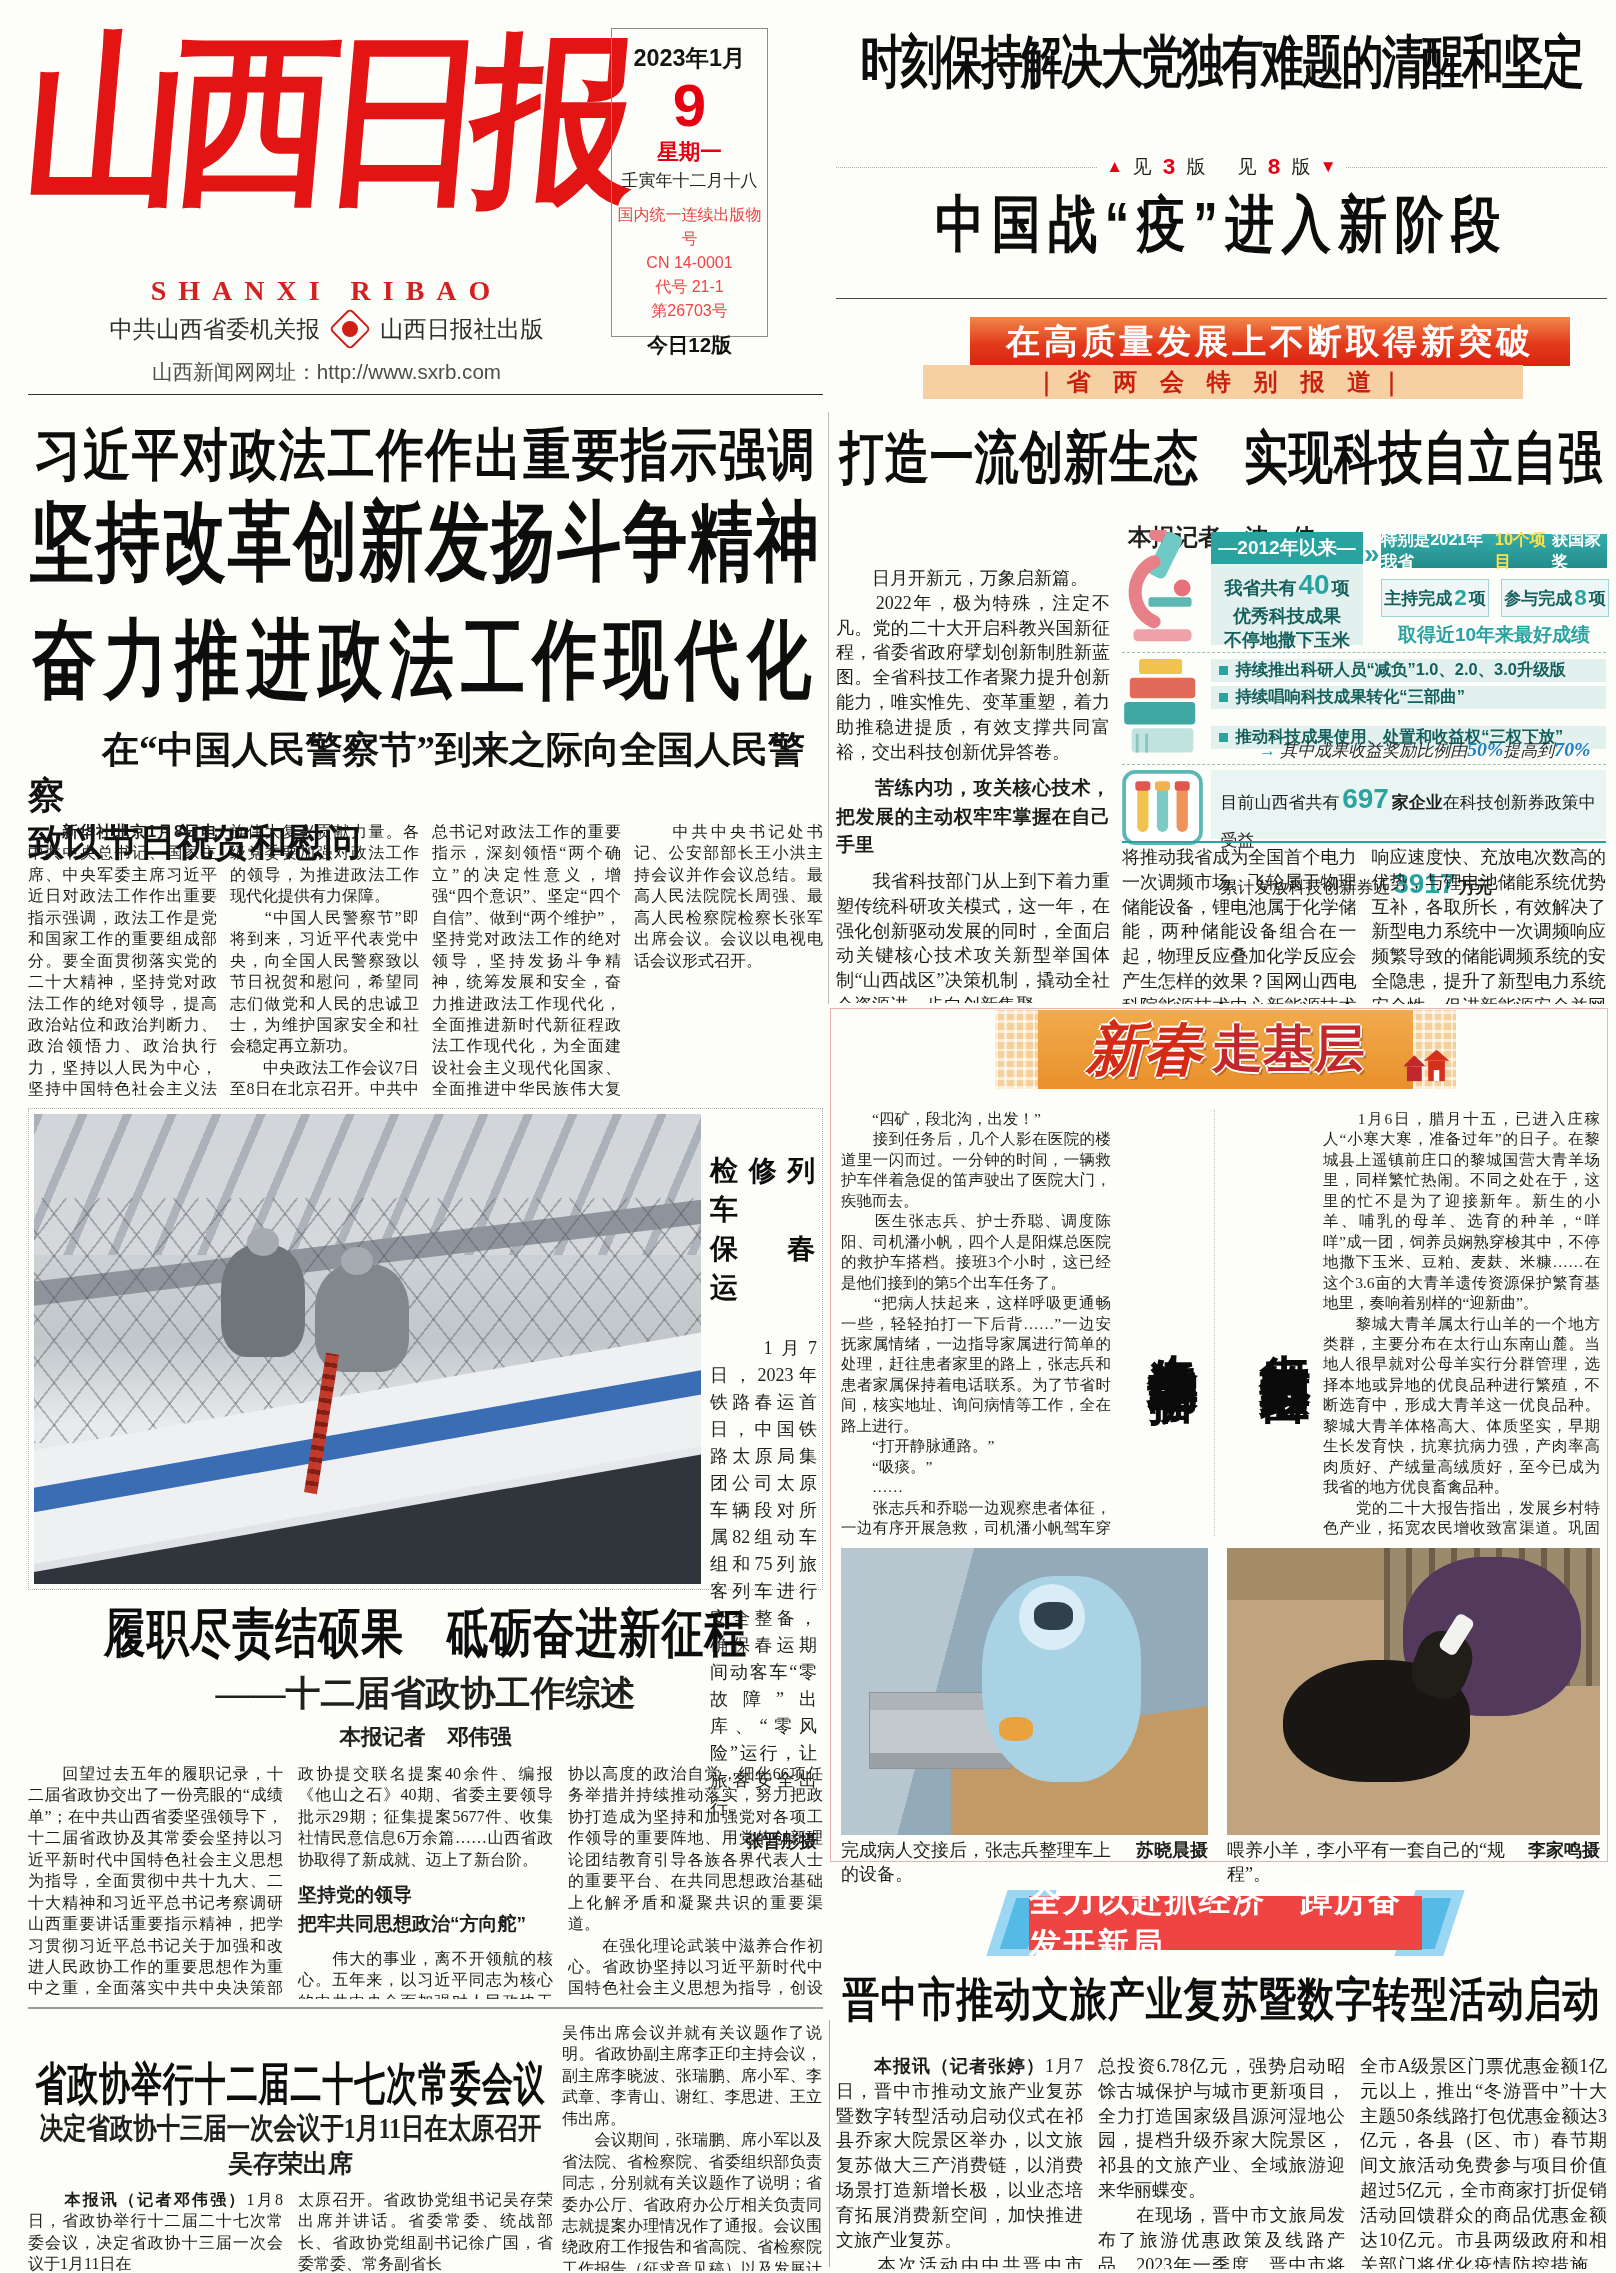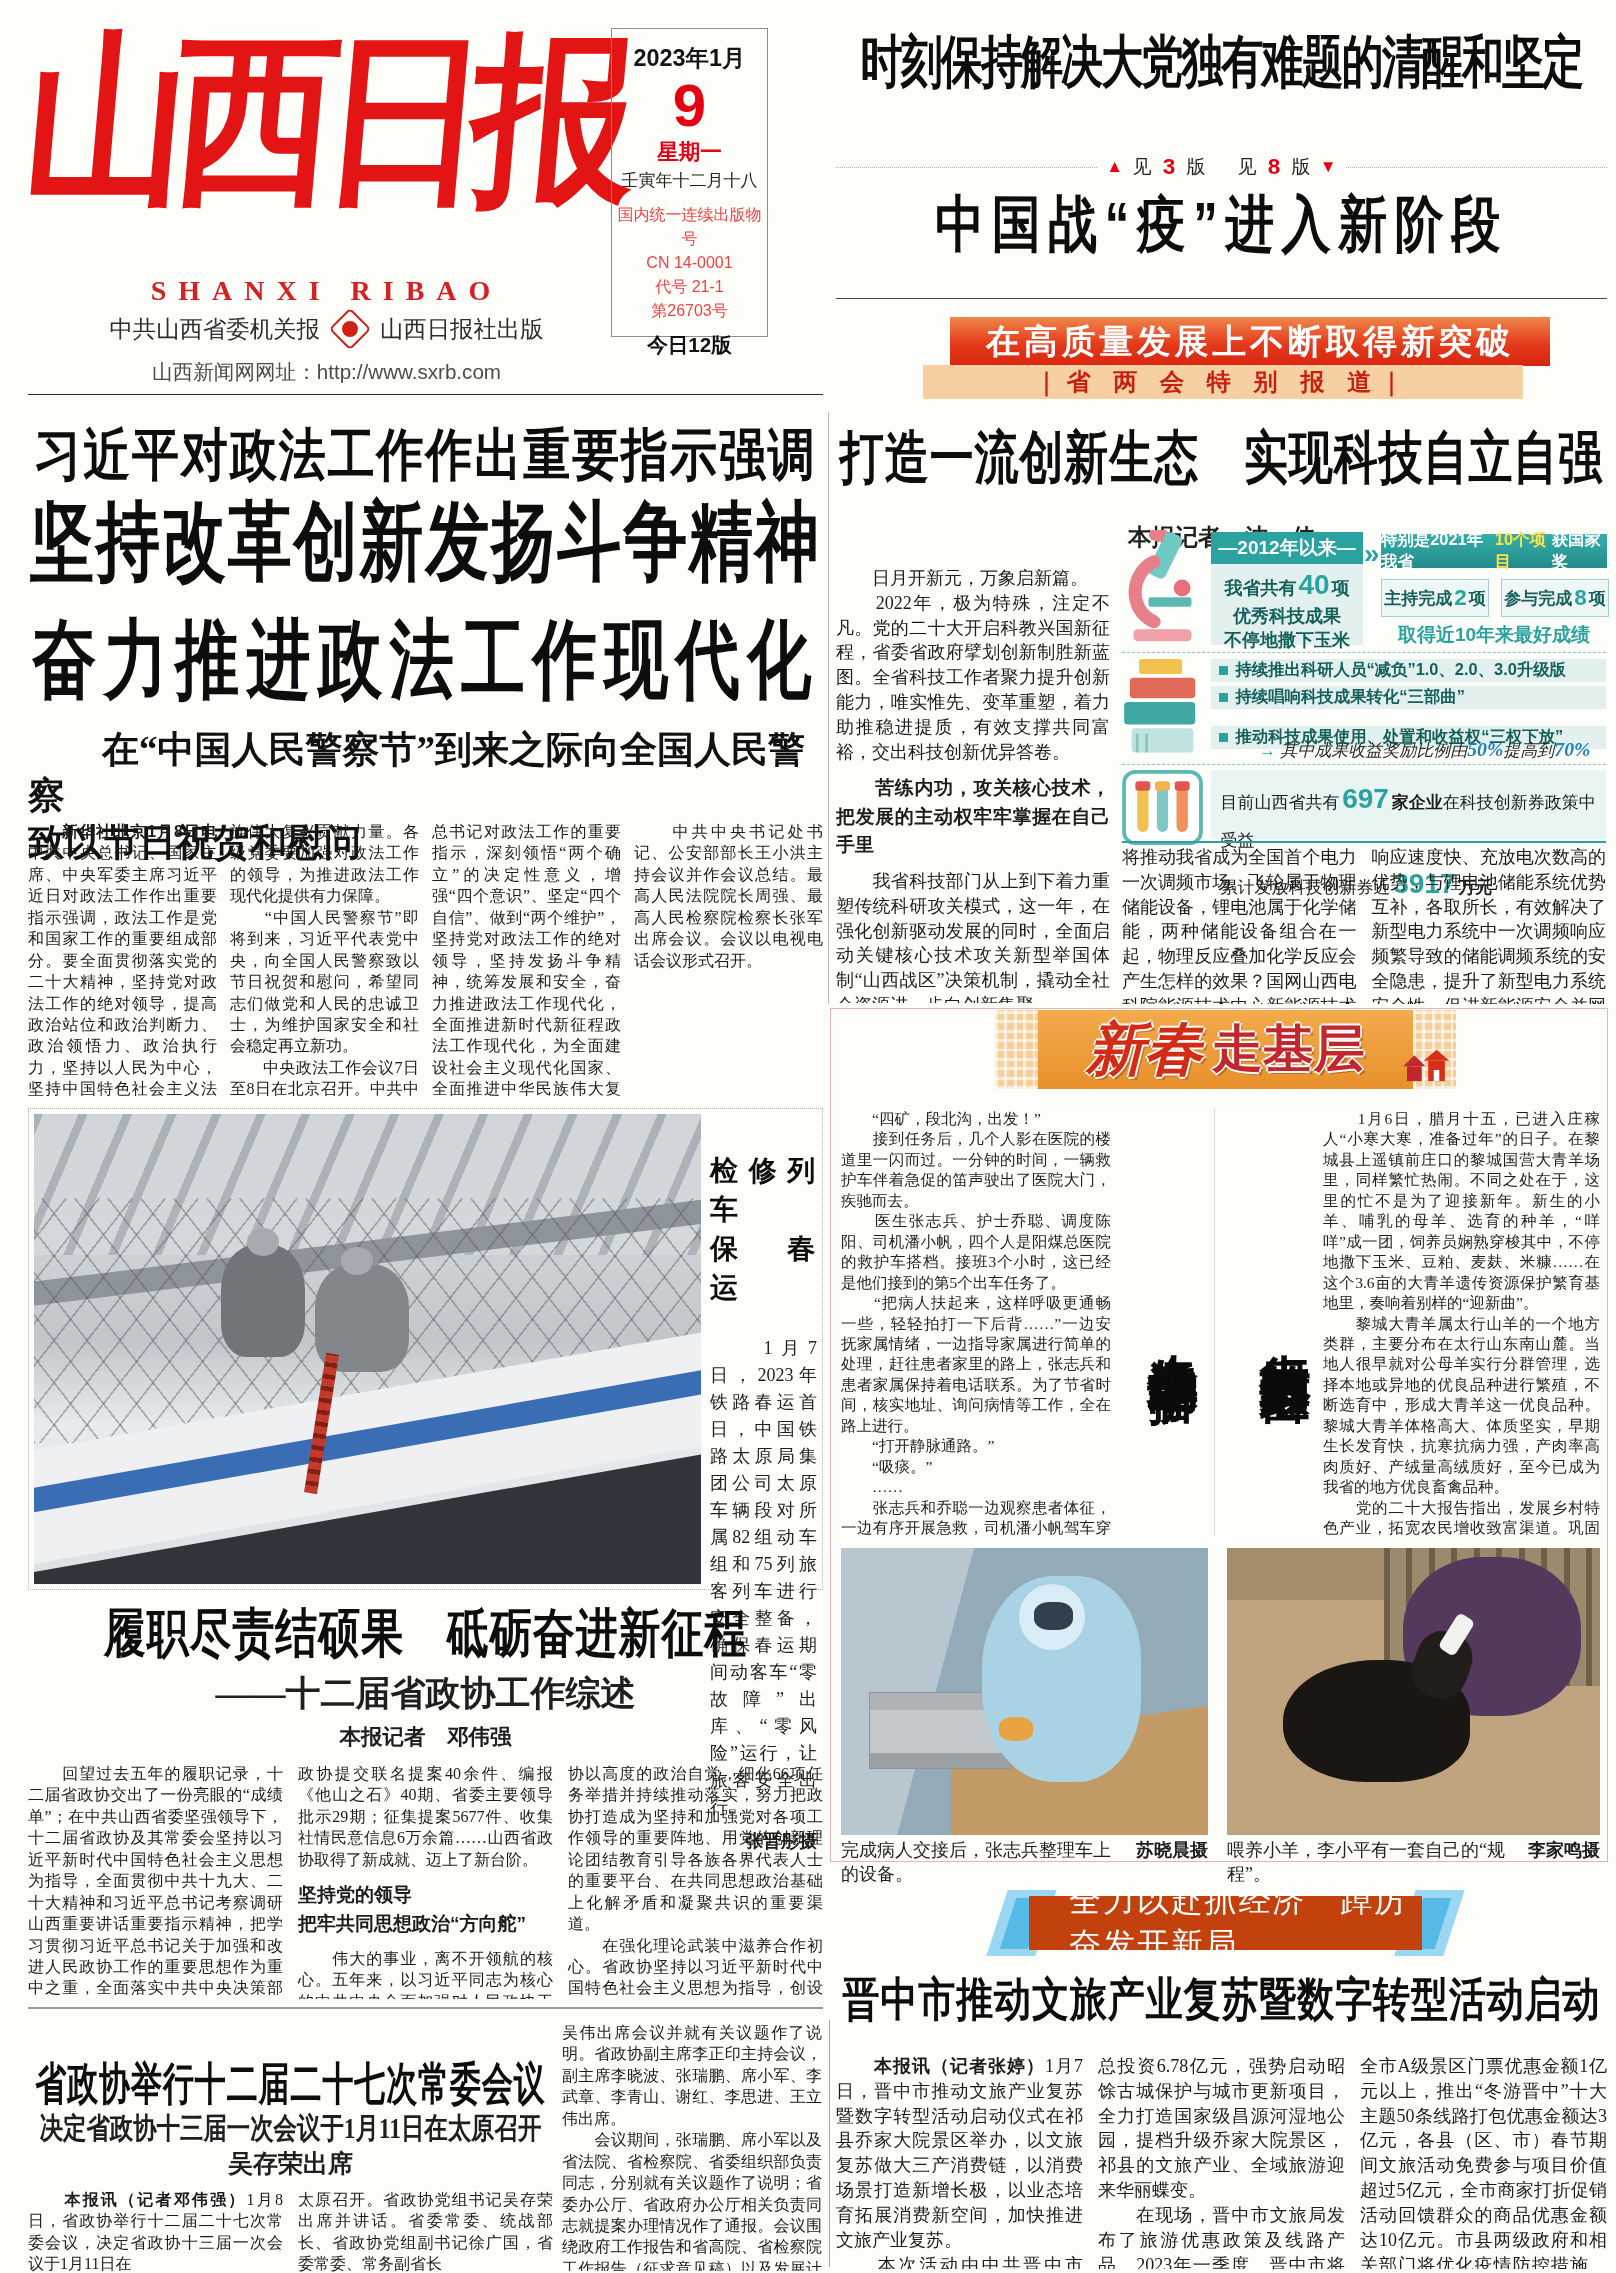--- a/index.html
+++ b/index.html
@@ -40,21 +40,21 @@
   
   #tr-h1{left:836px;top:24px;width:771px;font-size:42px;letter-spacing:-1.9px;transform:scaleY(1.35);transform-origin:center top;}
   #tr-sub1{left:836px;top:105px;width:771px;font-size:31px;font-weight:700;}
   #seerow{left:836px;top:154px;width:771px;display:flex;gap:9.4px;font-size:19px;align-items:center;
      font-family:"Liberation Sans",sans-serif;}
   .seenum{color:#e60012;font-weight:900;font-size:22.5px;padding:0 1.9px;}
   .seetri{color:#e60012;font-size:17px;}
   #tr-h2{left:836px;top:184px;width:771px;font-size:49px;letter-spacing:7.5px;transform:scaleY(1.25);transform-origin:center top;}
   #tr-sub2{left:836px;top:255px;width:771px;font-size:27px;font-weight:700;}
   #tr-rule{left:836px;top:298px;width:771px;border-top:1.9px solid #4a4a4a;}
-  #banner-red{left:950px;top:317px;width:600px;height:49px;display:flex;align-items:center;justify-content:center;
+  #banner-red{left:970px;top:317px;width:600px;height:49px;display:flex;align-items:center;justify-content:center;
      background:linear-gradient(180deg,#f0874a 0%,#e43b1c 55%,#d92410 100%);color:#fff;
      font-size:34px;font-weight:900;letter-spacing:3.7px;font-family:"Liberation Sans",sans-serif;}
   #banner-peach{left:923px;top:365px;width:600px;height:34px;display:flex;align-items:center;justify-content:center;
      background:#f6cfa2;color:#c81f0f;font-size:24px;font-weight:700;letter-spacing:8.4px;}
   #mast-rule{left:28px;top:394px;width:795px;border-top:1.9px solid #2e2e2e;}
   #vrule-upper{left:828px;top:412px;height:592px;border-left:0.9px solid #bdbdbd;}
   
   #lead-kicker{left:28px;top:418px;width:795px;font-size:47px;letter-spacing:1.9px;transform:scaleY(1.2);transform-origin:center top;}
   #lead-h1{left:28px;top:483px;width:795px;font-size:64px;letter-spacing:1.9px;transform:scaleY(1.35);transform-origin:center top;}
   #lead-h2{left:28px;top:601px;width:795px;font-size:64px;letter-spacing:7.5px;transform:scaleY(1.35);transform-origin:center top;}
@@ -163,22 +163,22 @@
   #zx-divider{left:28px;top:2007px;width:795px;border-top:2.8px solid #9a9a9a;}
   
   #cw-h{left:28px;top:2054px;width:525px;font-size:31px;letter-spacing:0.9px;transform:scaleY(1.45);transform-origin:center top;}
   #cw-sub1{left:28px;top:2108px;width:525px;font-size:23.4px;font-weight:900;transform:scaleY(1.25);transform-origin:center top;}
   #cw-sub2{left:28px;top:2147px;width:525px;font-size:25px;font-weight:900;}
   #cw-cols{left:28px;top:2189px;width:525px;height:85px;gap:15px;}
   #cw-col3{left:562px;top:2022px;width:260px;height:249px;}
   #vrule-lower{left:829px;top:2020px;height:247px;border-left:0.9px solid #a8a8a8;}
   
   #jz-ribbon{left:995px;top:1896px;width:461px;height:54px;}
-  .rb-band{position:absolute;left:34px;right:34px;top:0;height:100%;background:#c2410c;display:flex;align-items:center;
-     justify-content:center;color:#fff;font-size:32px;font-weight:400;letter-spacing:1.9px;padding-left:40px;}
+  .rb-band{position:absolute;left:34px;right:34px;top:0;height:100%;background:#ef4444;display:flex;align-items:center;
+     justify-content:center;color:#fff;font-size:32px;font-weight:700;letter-spacing:1.9px;}
   .rb-decor{position:absolute;top:-5.6px;width:49px;height:66px;background:#9bd7f2;transform:skewX(-18deg);}
   .rb-decor2{position:absolute;top:1.9px;width:28px;height:51px;background:#55bbe6;transform:skewX(-18deg);}
   #jz-h{left:836px;top:1969px;width:771px;font-size:37px;letter-spacing:0.9px;transform:scaleY(1.25);transform-origin:center top;}
   #jz-cols{left:836px;top:2054px;width:771px;height:215px;gap:15px;}
 </style>
 </head>
 <body>
 
 <div id="page">
 

